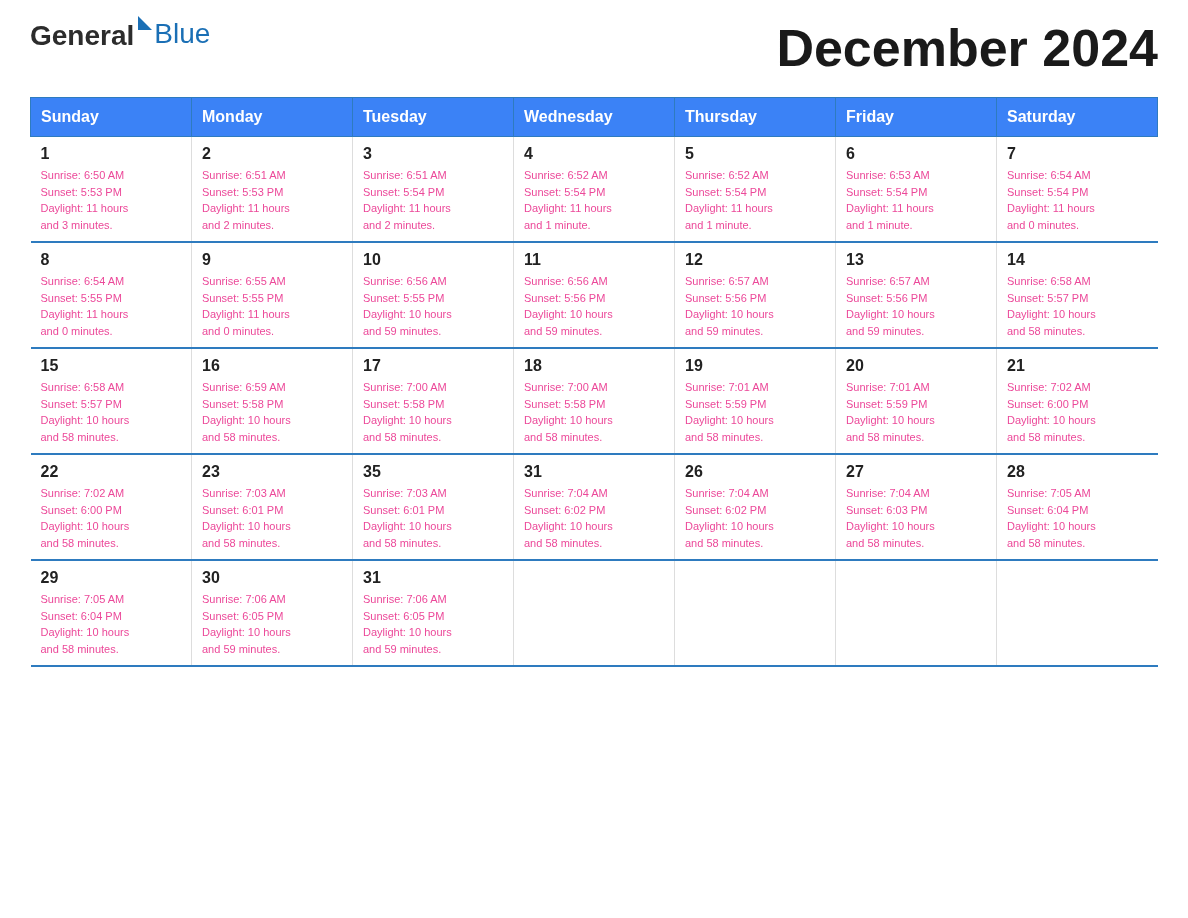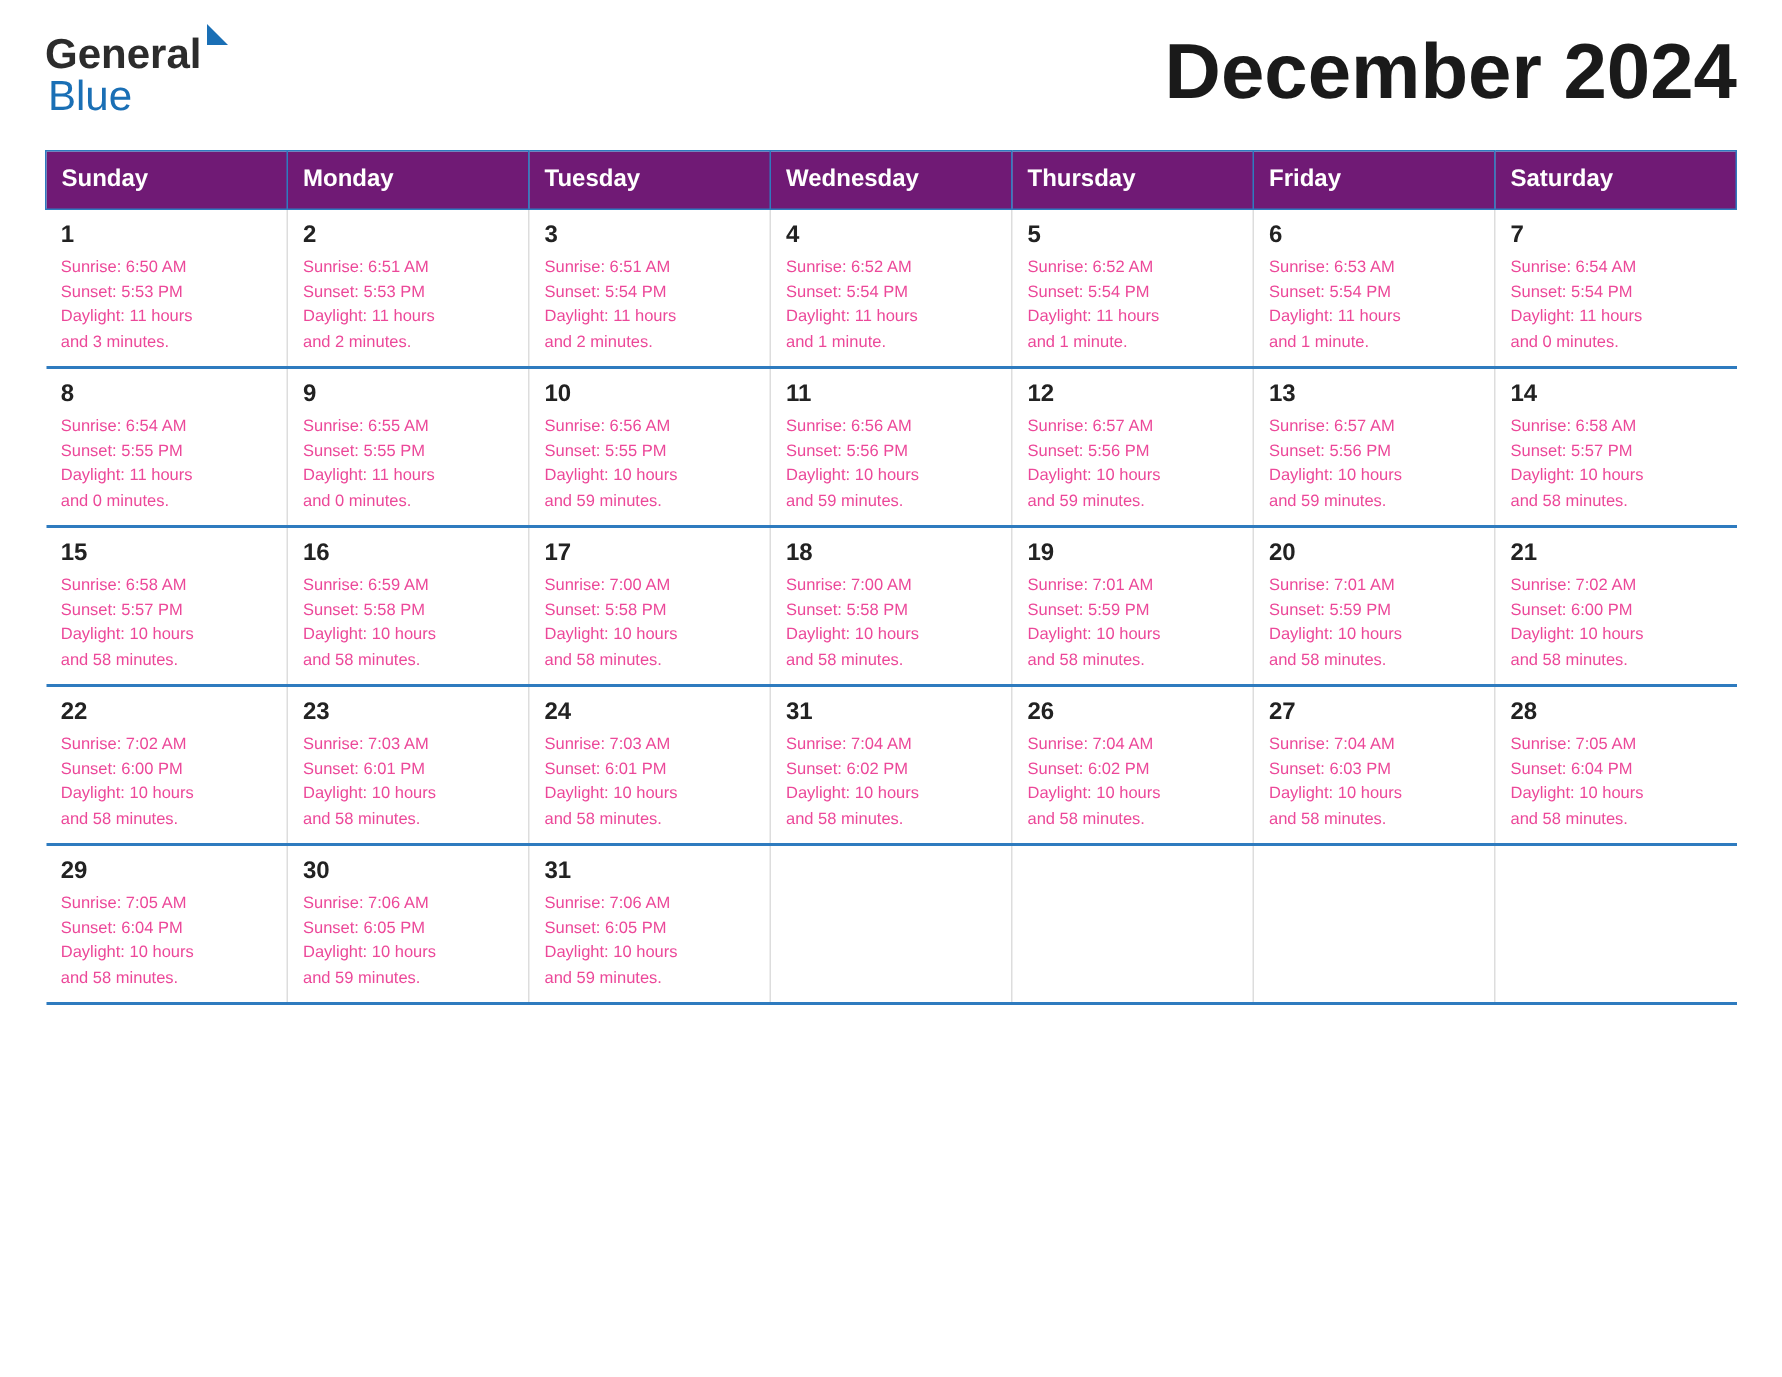--- a/index.html
+++ b/index.html
@@ -11,22 +11,21 @@
       padding: 20px 30px;
     }
     .header {
       display: flex;
       justify-content: space-between;
       align-items: flex-start;
       margin-bottom: 20px;
     }
     .logo {
       display: flex;
-      flex-direction: column;
-      align-items: flex-start;
+      align-items: center;
     }
     .logo-general {
       color: #2c2c2c;
       font-size: 28px;
       font-weight: bold;
     }
     .logo-arrow {
       display: inline-block;
       width: 0;
       height: 0;
@@ -59,21 +58,21 @@
     .location {
       font-size: 22px;
       color: #444;
       margin-top: 4px;
     }
     table {
       width: 100%;
       border-collapse: collapse;
     }
     thead tr {
-      background-color: #701a75;
+      background-color: #3b82f6;
     }
     thead th {
       color: #fff;
       padding: 10px 10px;
       text-align: left;
       font-size: 16px;
       font-weight: bold;
       border: 1px solid #2e7bbf;
     }
     tbody tr {
@@ -294,21 +293,21 @@
 and 58 minutes.</div>
         </td>
         <td>
           <span class="day-num">23</span>
           <div class="day-info" style="white-space: pre-line;">Sunrise: 7:03 AM
 Sunset: 6:01 PM
 Daylight: 10 hours
 and 58 minutes.</div>
         </td>
         <td>
-          <span class="day-num">24</span>
+          <span class="day-num">35</span>
           <div class="day-info" style="white-space: pre-line;">Sunrise: 7:03 AM
 Sunset: 6:01 PM
 Daylight: 10 hours
 and 58 minutes.</div>
         </td>
         <td>
           <span class="day-num">31</span>
           <div class="day-info" style="white-space: pre-line;">Sunrise: 7:04 AM
 Sunset: 6:02 PM
 Daylight: 10 hours

